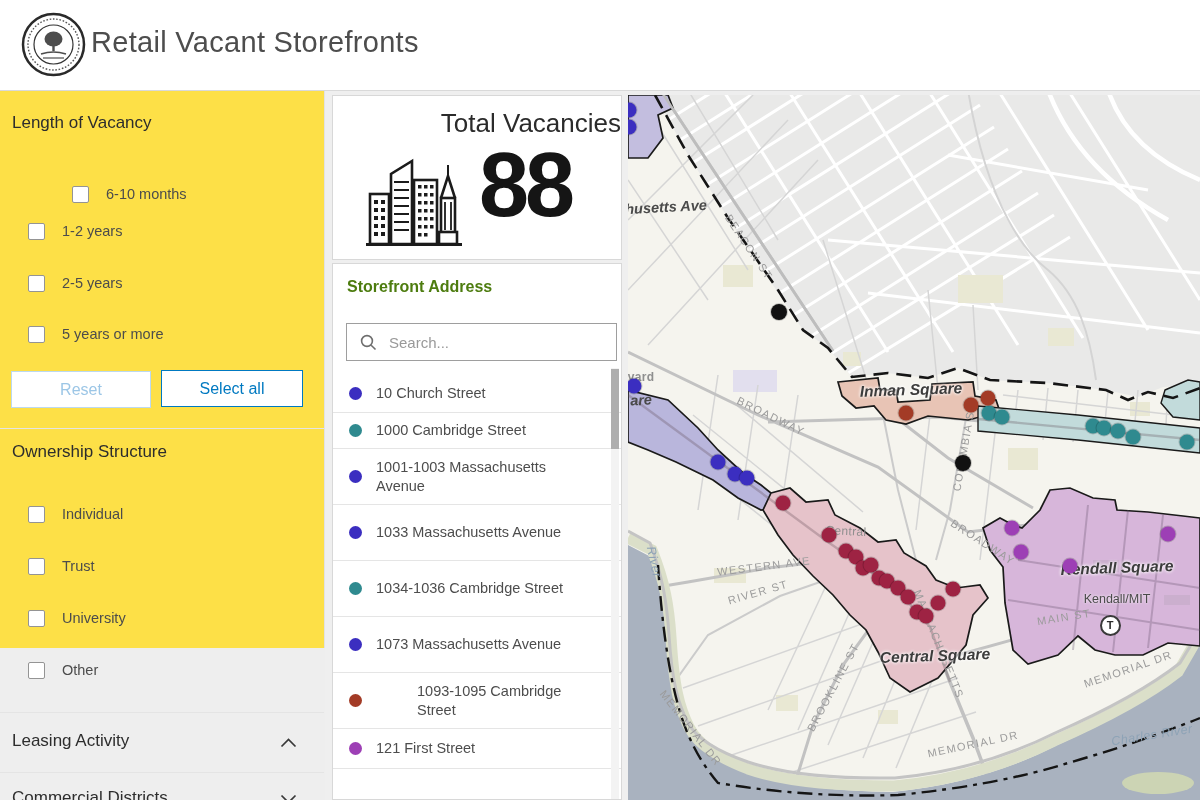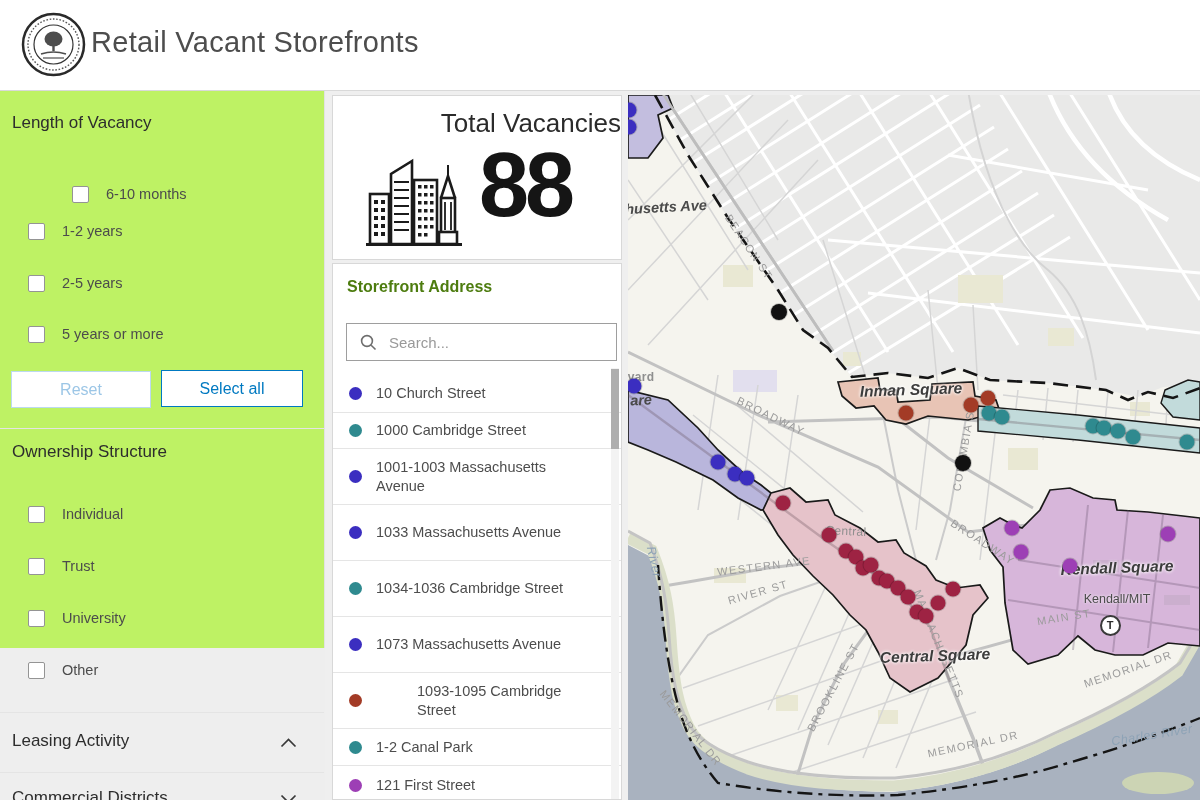--- a/index.html
+++ b/index.html
@@ -4,21 +4,21 @@
 <style>
   html,body{margin:0;padding:0}
   body{width:1200px;height:800px;overflow:hidden;position:relative;background:#fff;font-family:"Liberation Sans",sans-serif;}
   
   .hdr{position:absolute;left:0;top:0;width:1200px;height:90px;background:#fff;border-bottom:1px solid #d9d9d9;z-index:9}
   .hdr-title{position:absolute;left:91px;top:26px;font-size:29px;color:#4d4d4d;letter-spacing:.3px}
   .seal{position:absolute;left:21px;top:12px;width:65px;height:65px}
   
   .content{position:absolute;left:0;top:90px;width:1200px;height:710px;background:#eeeeee}
   
-  .sidebar{position:absolute;left:0;top:0;width:324px;height:558px;background:#bef264;border-right:1px solid #e2e2e2;z-index:3}
+  .sidebar{position:absolute;left:0;top:0;width:324px;height:558px;background:#fde047;border-right:1px solid #e2e2e2;z-index:3}
   .sec-h{position:absolute;left:12px;font-size:17px;color:#2d2d2d;white-space:nowrap}
   .chk-row{position:absolute;left:28px;height:24px;display:flex;align-items:center;gap:17px;cursor:pointer}
   .chk{width:17px;height:17px;border:1px solid #949494;border-radius:2px;background:#fff;flex:none;box-sizing:border-box}
   .chk-lbl{font-size:14.5px;color:#4c4c4c;white-space:nowrap}
   .btn{position:absolute;height:37px;box-sizing:border-box;background:#fff;font-size:16px;display:flex;align-items:center;justify-content:center;cursor:pointer}
   .btn-reset{left:11px;top:281px;width:140px;border:1px solid #bcd9f0;color:#9cc6e6}
   .btn-selall{left:161px;top:280px;width:142px;border:1px solid #0079c1;color:#0079c1}
   .divider{position:absolute;left:0;width:324px;border-top:1px solid #e4e4e4}
   .chev{position:absolute;left:280px}
   
@@ -215,24 +215,20 @@
             <span class="ldot" style="background: rgb(47, 138, 143);"></span>
             <span class="llab">1034-1036 Cambridge Street</span>
           </div>
           <div class="lrow" style="height: 56px;">
             <span class="ldot" style="background: rgb(59, 46, 192);"></span>
             <span class="llab">1073 Massachusetts Avenue</span>
           </div>
           <div class="lrow" style="height: 56px; padding-left: 41px;">
             <span class="ldot" style="background: rgb(163, 59, 38);"></span>
             <span class="llab">1093-1095 Cambridge Street</span>
-          </div>
-          <div class="lrow" style="height: 37px;">
-            <span class="ldot" style="background: rgb(47, 138, 143);"></span>
-            <span class="llab">1-2 Canal Park</span>
           </div>
           <div class="lrow" style="height: 40px;">
             <span class="ldot" style="background: rgb(157, 63, 181);"></span>
             <span class="llab">121 First Street</span>
           </div>
         </div>
       <div class="sbar">
           <div class="sbar-thumb"></div>
         </div>
     </div>

